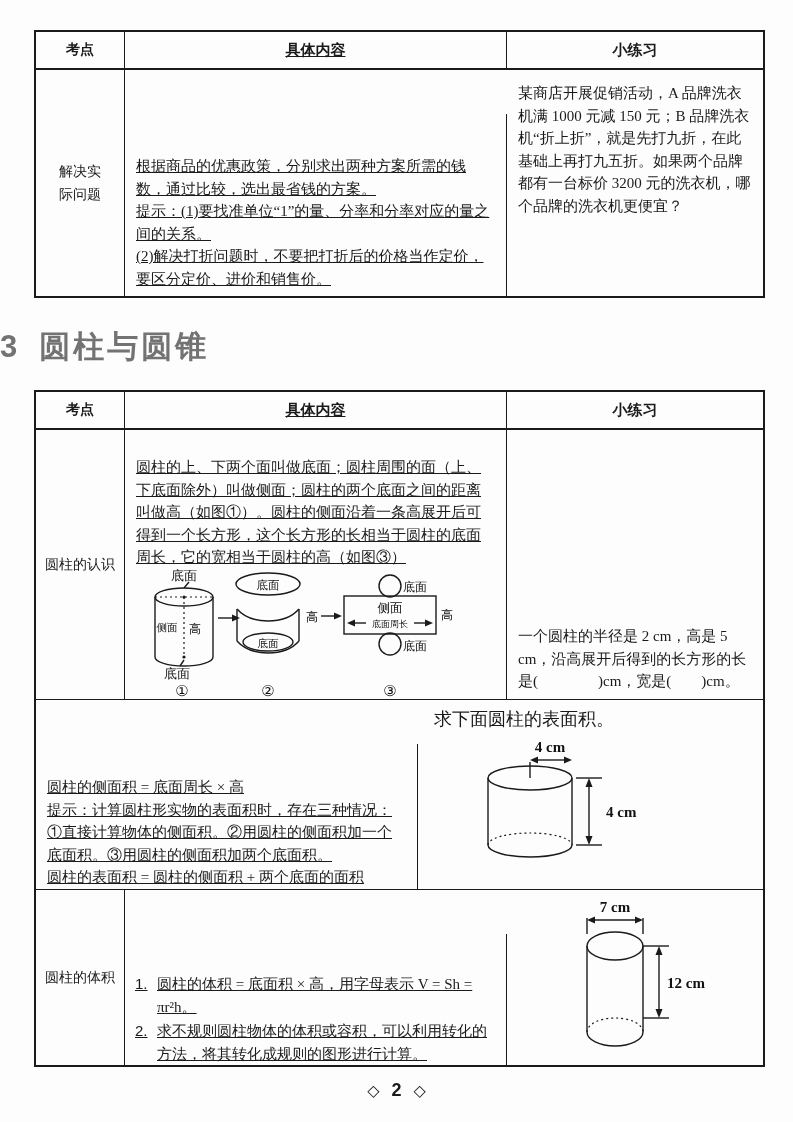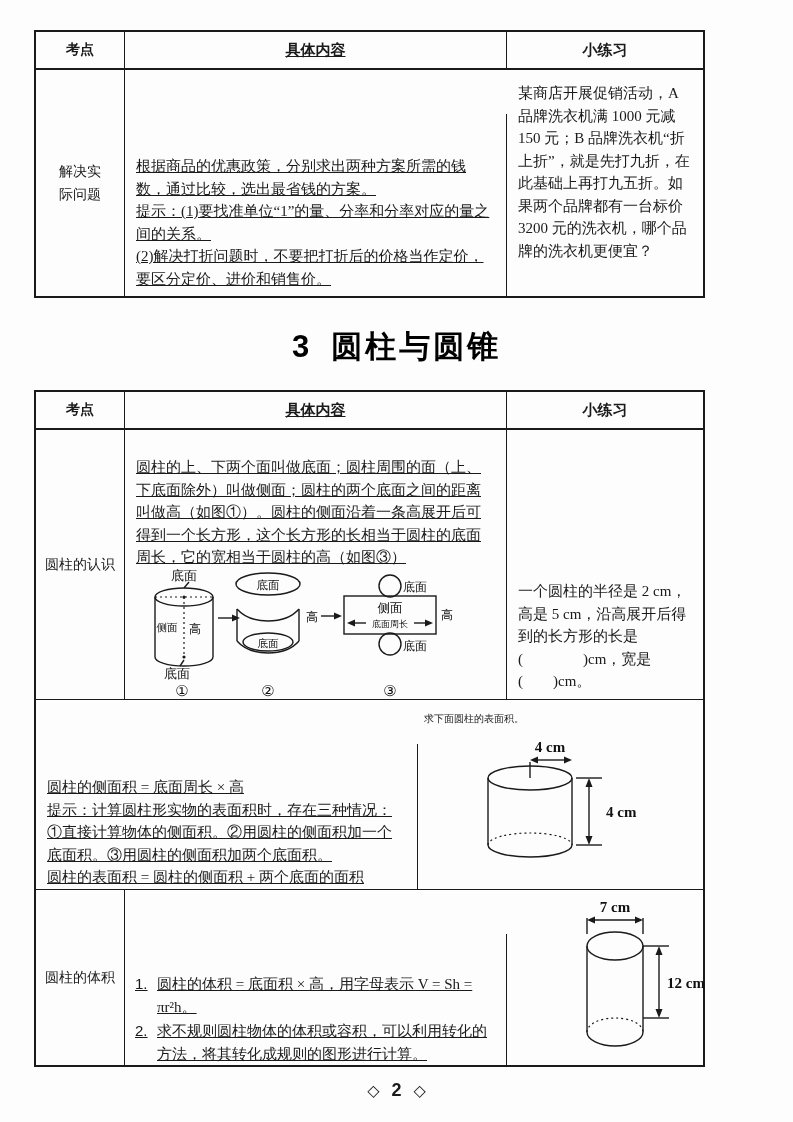--- a/index.html
+++ b/index.html
@@ -5,21 +5,21 @@
   * { margin:0; padding:0; box-sizing:border-box; }
   html,body { width:793px; height:1122px; }
   body {
     position:relative;
     background:#fdfdfd;
     color:#1a1a1a;
     font-family:"Liberation Serif", serif;
     overflow:hidden;
   }
   .tbl {
-    position:absolute; left:34px; width:671px;
+    position:absolute; left:34px; width:731px;
     border:2.5px solid #1a1a1a;
     display:flex; flex-direction:column;
     background:#fdfdfd;
   }
   .tr { display:flex; border-top:1.5px solid #1a1a1a; }
   .tr.head {
     border-top:none; flex:0 0 37px;
     font-family:"Liberation Sans", sans-serif;
     font-weight:bold; font-size:17px;
     border-bottom:1px solid #1a1a1a;
@@ -32,39 +32,38 @@
     white-space:pre-line;
   }
   .c2 { flex:0 0 382px; border-right:1.5px solid #1a1a1a; font-size:15px; line-height:22.5px;text-decoration:underline; }
   .c3 { flex:1; font-size:15px; line-height:22.5px; }
   .head .c1,.head .c2,.head .c3 { align-items:center; justify-content:center; display:flex; line-height:normal; }
   .pad { padding:6px 11px; }
   .vcenter { display:flex; flex-direction:column; justify-content:flex-end;margin-top:44px; }
   .prewrap { white-space:pre-line; }
   .section-title {
     position:absolute; top:326px; left:0; width:100%;
-    text-align:center;
     font-family:"Liberation Sans", sans-serif;
     font-weight:bold; font-size:31px; letter-spacing:3px;
-    color:#000000;
+    color:#737373;
   }
   .section-title .num { margin-right:22px; letter-spacing:0; }
   .footer {
     position:absolute; top:1080px; left:0; width:100%;
     display:flex; align-items:center; justify-content:center; gap:12px;
     font-size:16px;
   }
   .footer .pgnum { font-family:"Liberation Sans", sans-serif; font-weight:bold; font-size:18px; }
   svg { display:block; }
   svg line, svg path, svg ellipse, svg rect, svg circle, svg polyline { stroke:#1a1a1a; fill:none; stroke-width:1.4; }
   svg polygon { fill:#1a1a1a; stroke:none; }
   svg circle.dot { fill:#1a1a1a; stroke:none; }
   svg text { fill:#111; stroke:none; font-family:"Liberation Serif", serif; }
   .dotted { stroke-dasharray:2,3; stroke-width:1.2; }
-  .fig-title { margin:8px 10px 0 6px; font-size:10px; }
+  .fig-title { margin:8px 10px 0 16px; font-size:18px; }
   .num-item { display:flex; padding:0 12px 0 10px; }
   .num-item .no { flex:0 0 22px; font-family:"Liberation Sans", sans-serif; }
   .num-item .txt { flex:1; }
   .num-item + .num-item { margin-top:2px; }
 </style>
 </head>
 <body>
 
 <div class="tbl" style="top:30px; height:268px;">
   <div class="tr head">

